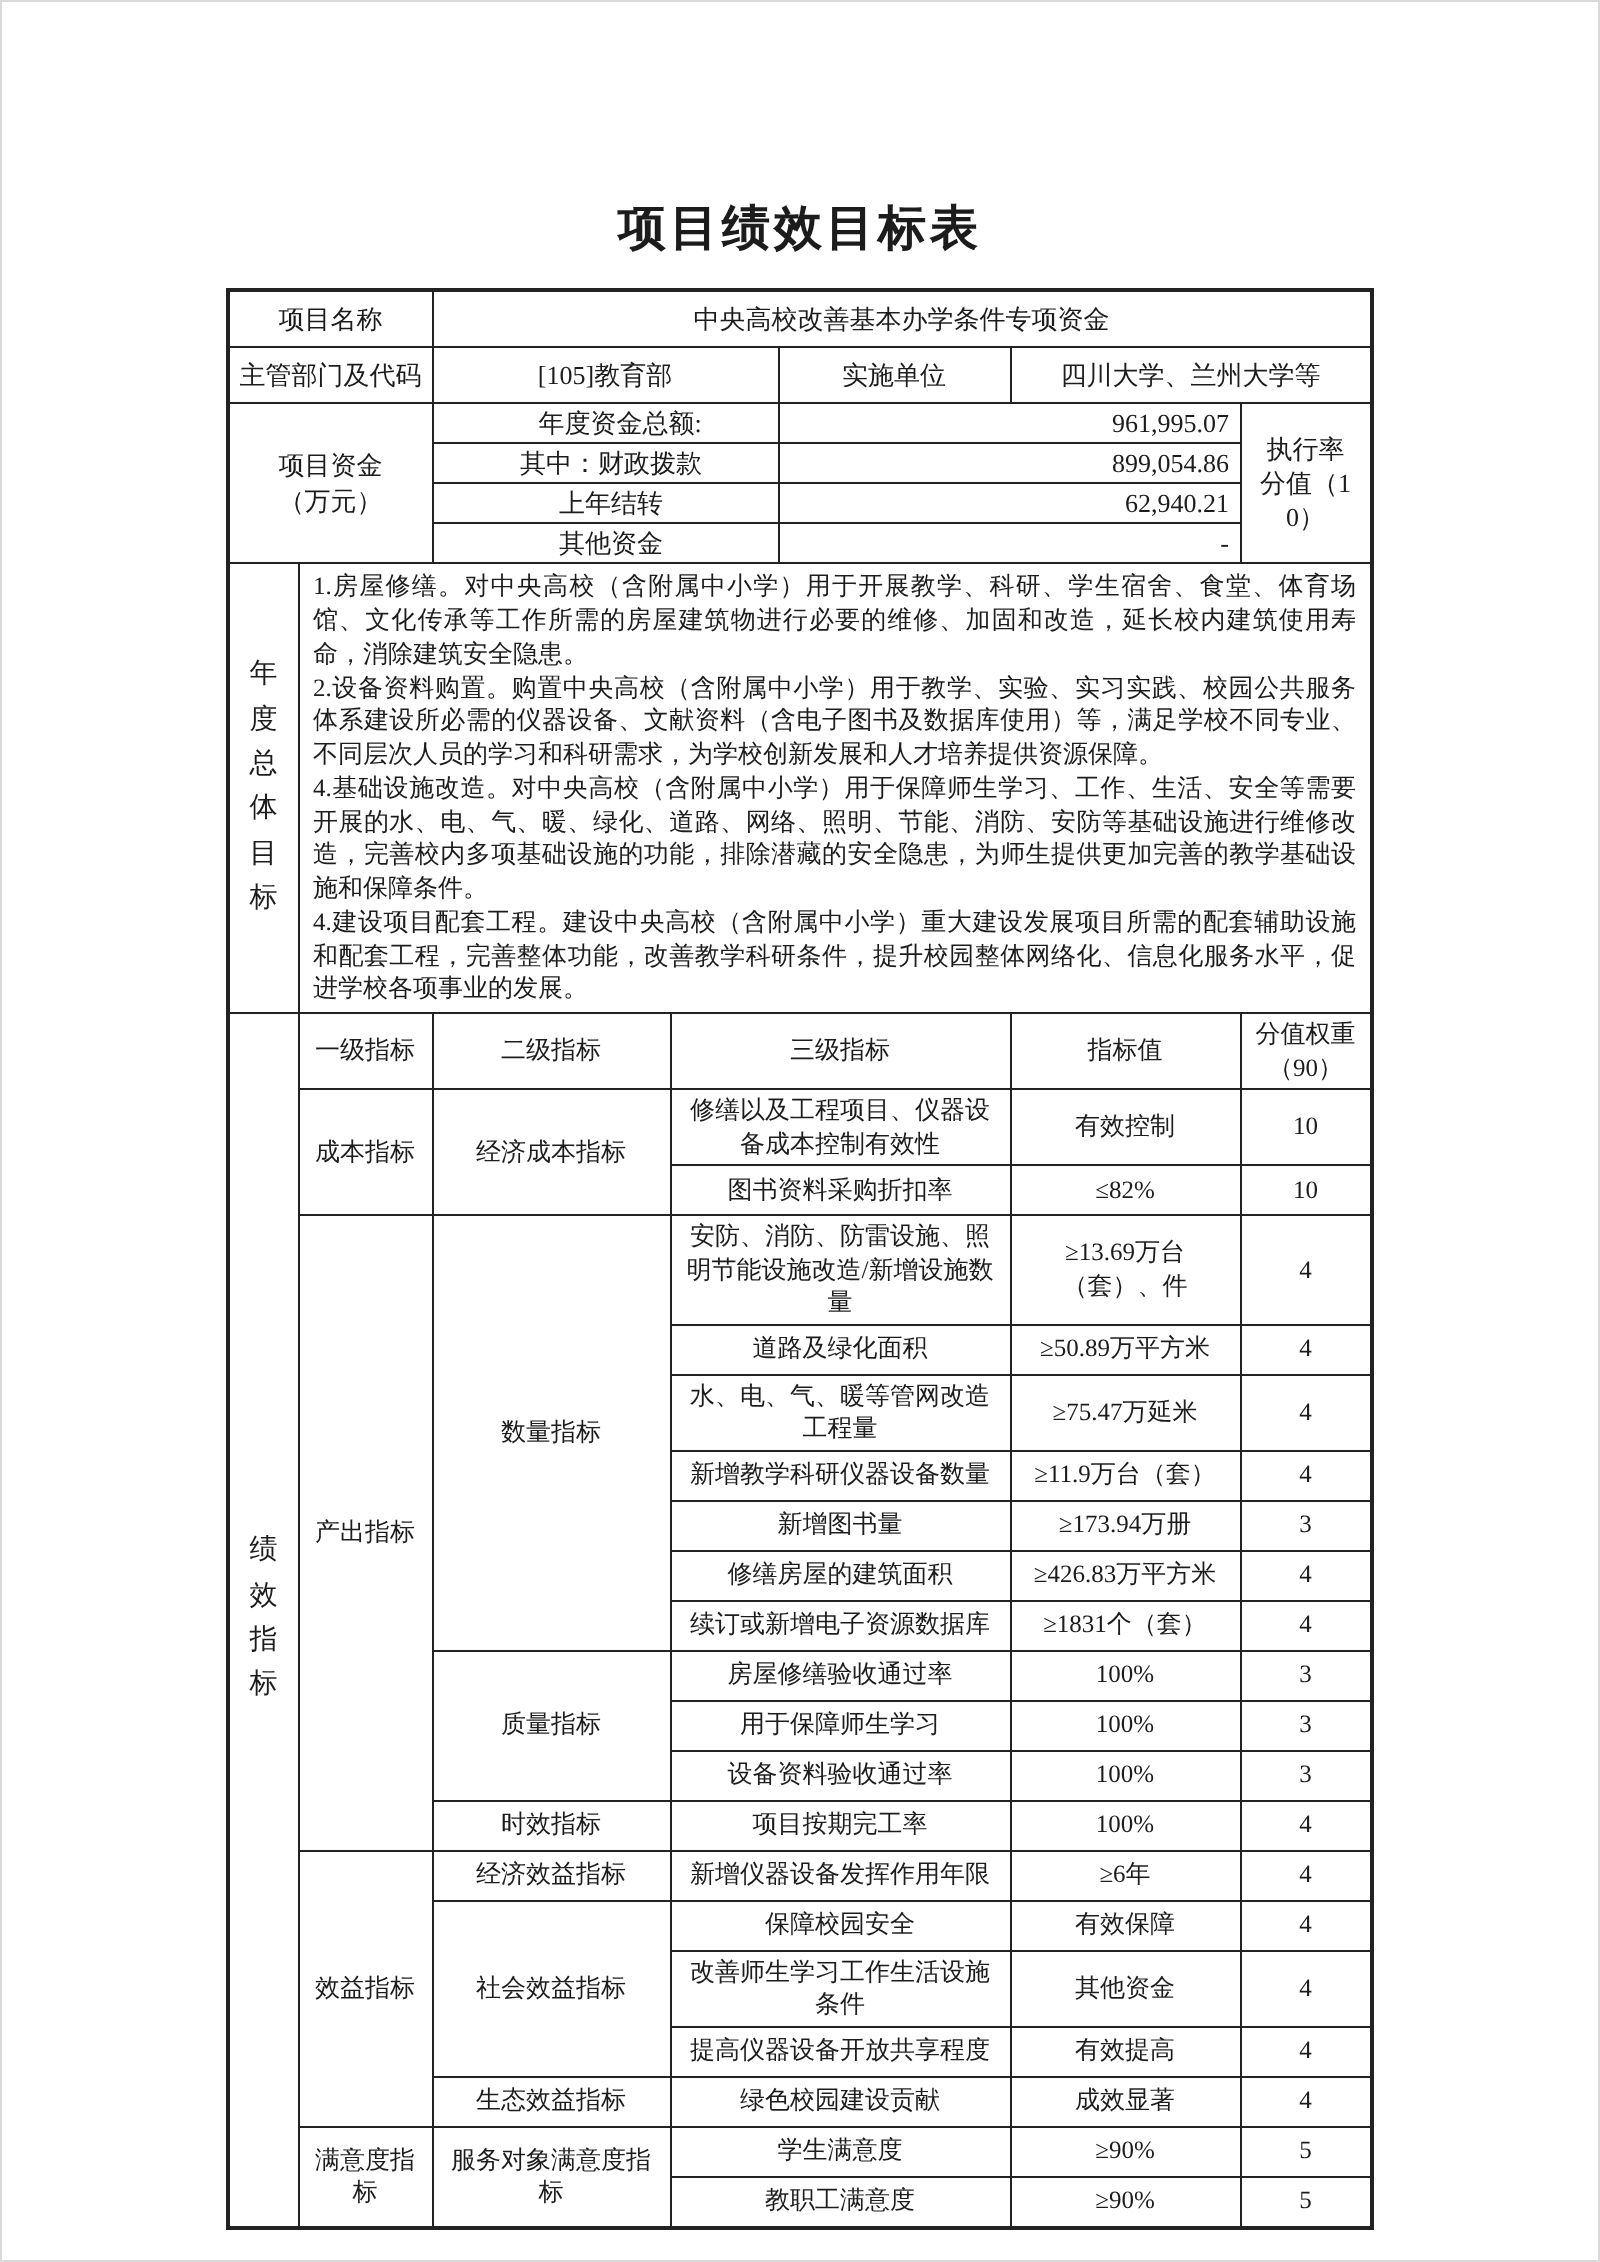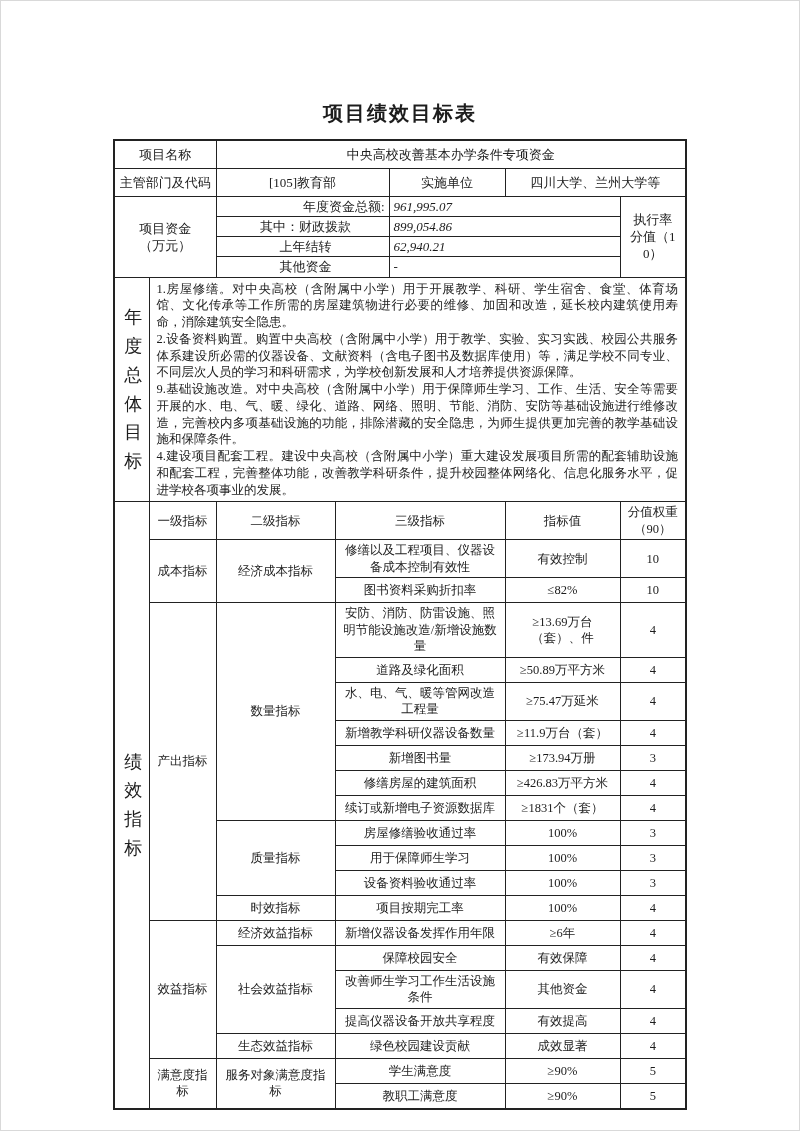--- a/index.html
+++ b/index.html
@@ -8,21 +8,21 @@
     background:#ffffff;
     box-sizing:border-box;
     border:1px solid #d9d9d9;
     font-family:"Liberation Serif","DejaVu Serif",serif;
     color:#1c1c1c;
     overflow:hidden;
   }
   .page { padding-top:100px; }
   .doc-title {
     margin:0; text-align:center;
-    font-size:20px; font-weight:bold; letter-spacing:2px;
+    font-size:24px; font-weight:bold; letter-spacing:2px;
     line-height:1.2;
   }
   .doc-subtitle {
     margin-top:9px; text-align:center;
     font-size:12.5px; letter-spacing:0.5px;
   }
   table.main {
     width:572px; margin:14px auto 0;
     border-collapse:collapse; table-layout:fixed;
     border:2px solid #222;
@@ -32,26 +32,26 @@
     font-size:13px; font-weight:normal;
     text-align:center; vertical-align:middle;
     padding:2px 4px; line-height:1.32;
     word-break:break-all; overflow:hidden;
   }
   tr.r-info td { height:23px; }
   tr.r-fund td { height:17px; padding-top:1px; padding-bottom:1px; }
   tr.r-ind  td, tr.r-ind th { height:20px; font-size:12.5px; }
   tr.r-ind-head th { height:30px; font-size:12.5px; }
   .left   { text-align:center; }
-  .right  { text-align:left; padding-right:5px;font-style:italic; }
+  .right  { text-align:right; padding-right:5px; }
   .rlabel { text-align:center; padding-right:14px;padding-left:20px; }
-  .llabel { text-align:right;  padding-left:19px; }
+  .llabel { text-align:center;  padding-left:19px; }
   .preline { white-space:pre-line; }
   .vcell { padding:0; text-align:center; vertical-align:middle; }
-  .vstack { display:inline-block; width:15px; line-height:1.6; font-size:18px; }
+  .vstack { display:inline-block; width:15px; line-height:1.6; font-size:14px; }
   td.goal-cell { padding:3px 7px; text-align:left;margin-top:47px; }
   .goal-par {
     font-size:12.5px; line-height:1.34;
     text-align:justify; text-justify:inter-ideograph;
   }
 </style>
 </head>
 <body>
 
 <div class="page">
@@ -103,21 +103,21 @@
       <td colspan="2" class="right">-</td>
     </tr>
 
     <tr>
       <td class="vcell">
         <span class="vstack">年度总体目标</span>
       </td>
       <td colspan="6" class="goal-cell">
         <div class="goal-par">1.房屋修缮。对中央高校（含附属中小学）用于开展教学、科研、学生宿舍、食堂、体育场馆、文化传承等工作所需的房屋建筑物进行必要的维修、加固和改造，延长校内建筑使用寿命，消除建筑安全隐患。</div>
         <div class="goal-par">2.设备资料购置。购置中央高校（含附属中小学）用于教学、实验、实习实践、校园公共服务体系建设所必需的仪器设备、文献资料（含电子图书及数据库使用）等，满足学校不同专业、不同层次人员的学习和科研需求，为学校创新发展和人才培养提供资源保障。</div>
-        <div class="goal-par">9.基础设施改造。对中央高校（含附属中小学）用于保障师生学习、工作、生活、安全等需要开展的水、电、气、暖、绿化、道路、网络、照明、节能、消防、安防等基础设施进行维修改造，完善校内多项基础设施的功能，排除潜藏的安全隐患，为师生提供更加完善的教学基础设施和保障条件。</div>
+        <div class="goal-par">4.基础设施改造。对中央高校（含附属中小学）用于保障师生学习、工作、生活、安全等需要开展的水、电、气、暖、绿化、道路、网络、照明、节能、消防、安防等基础设施进行维修改造，完善校内多项基础设施的功能，排除潜藏的安全隐患，为师生提供更加完善的教学基础设施和保障条件。</div>
         <div class="goal-par">4.建设项目配套工程。建设中央高校（含附属中小学）重大建设发展项目所需的配套辅助设施和配套工程，完善整体功能，改善教学科研条件，提升校园整体网络化、信息化服务水平，促进学校各项事业的发展。</div>
       </td>
     </tr>
 
     <tr class="r-ind-head">
       <td rowspan="21" class="vcell">
         <span class="vstack">绩效指标</span>
       </td>
       <th>一级指标</th>
       <th>二级指标</th>

